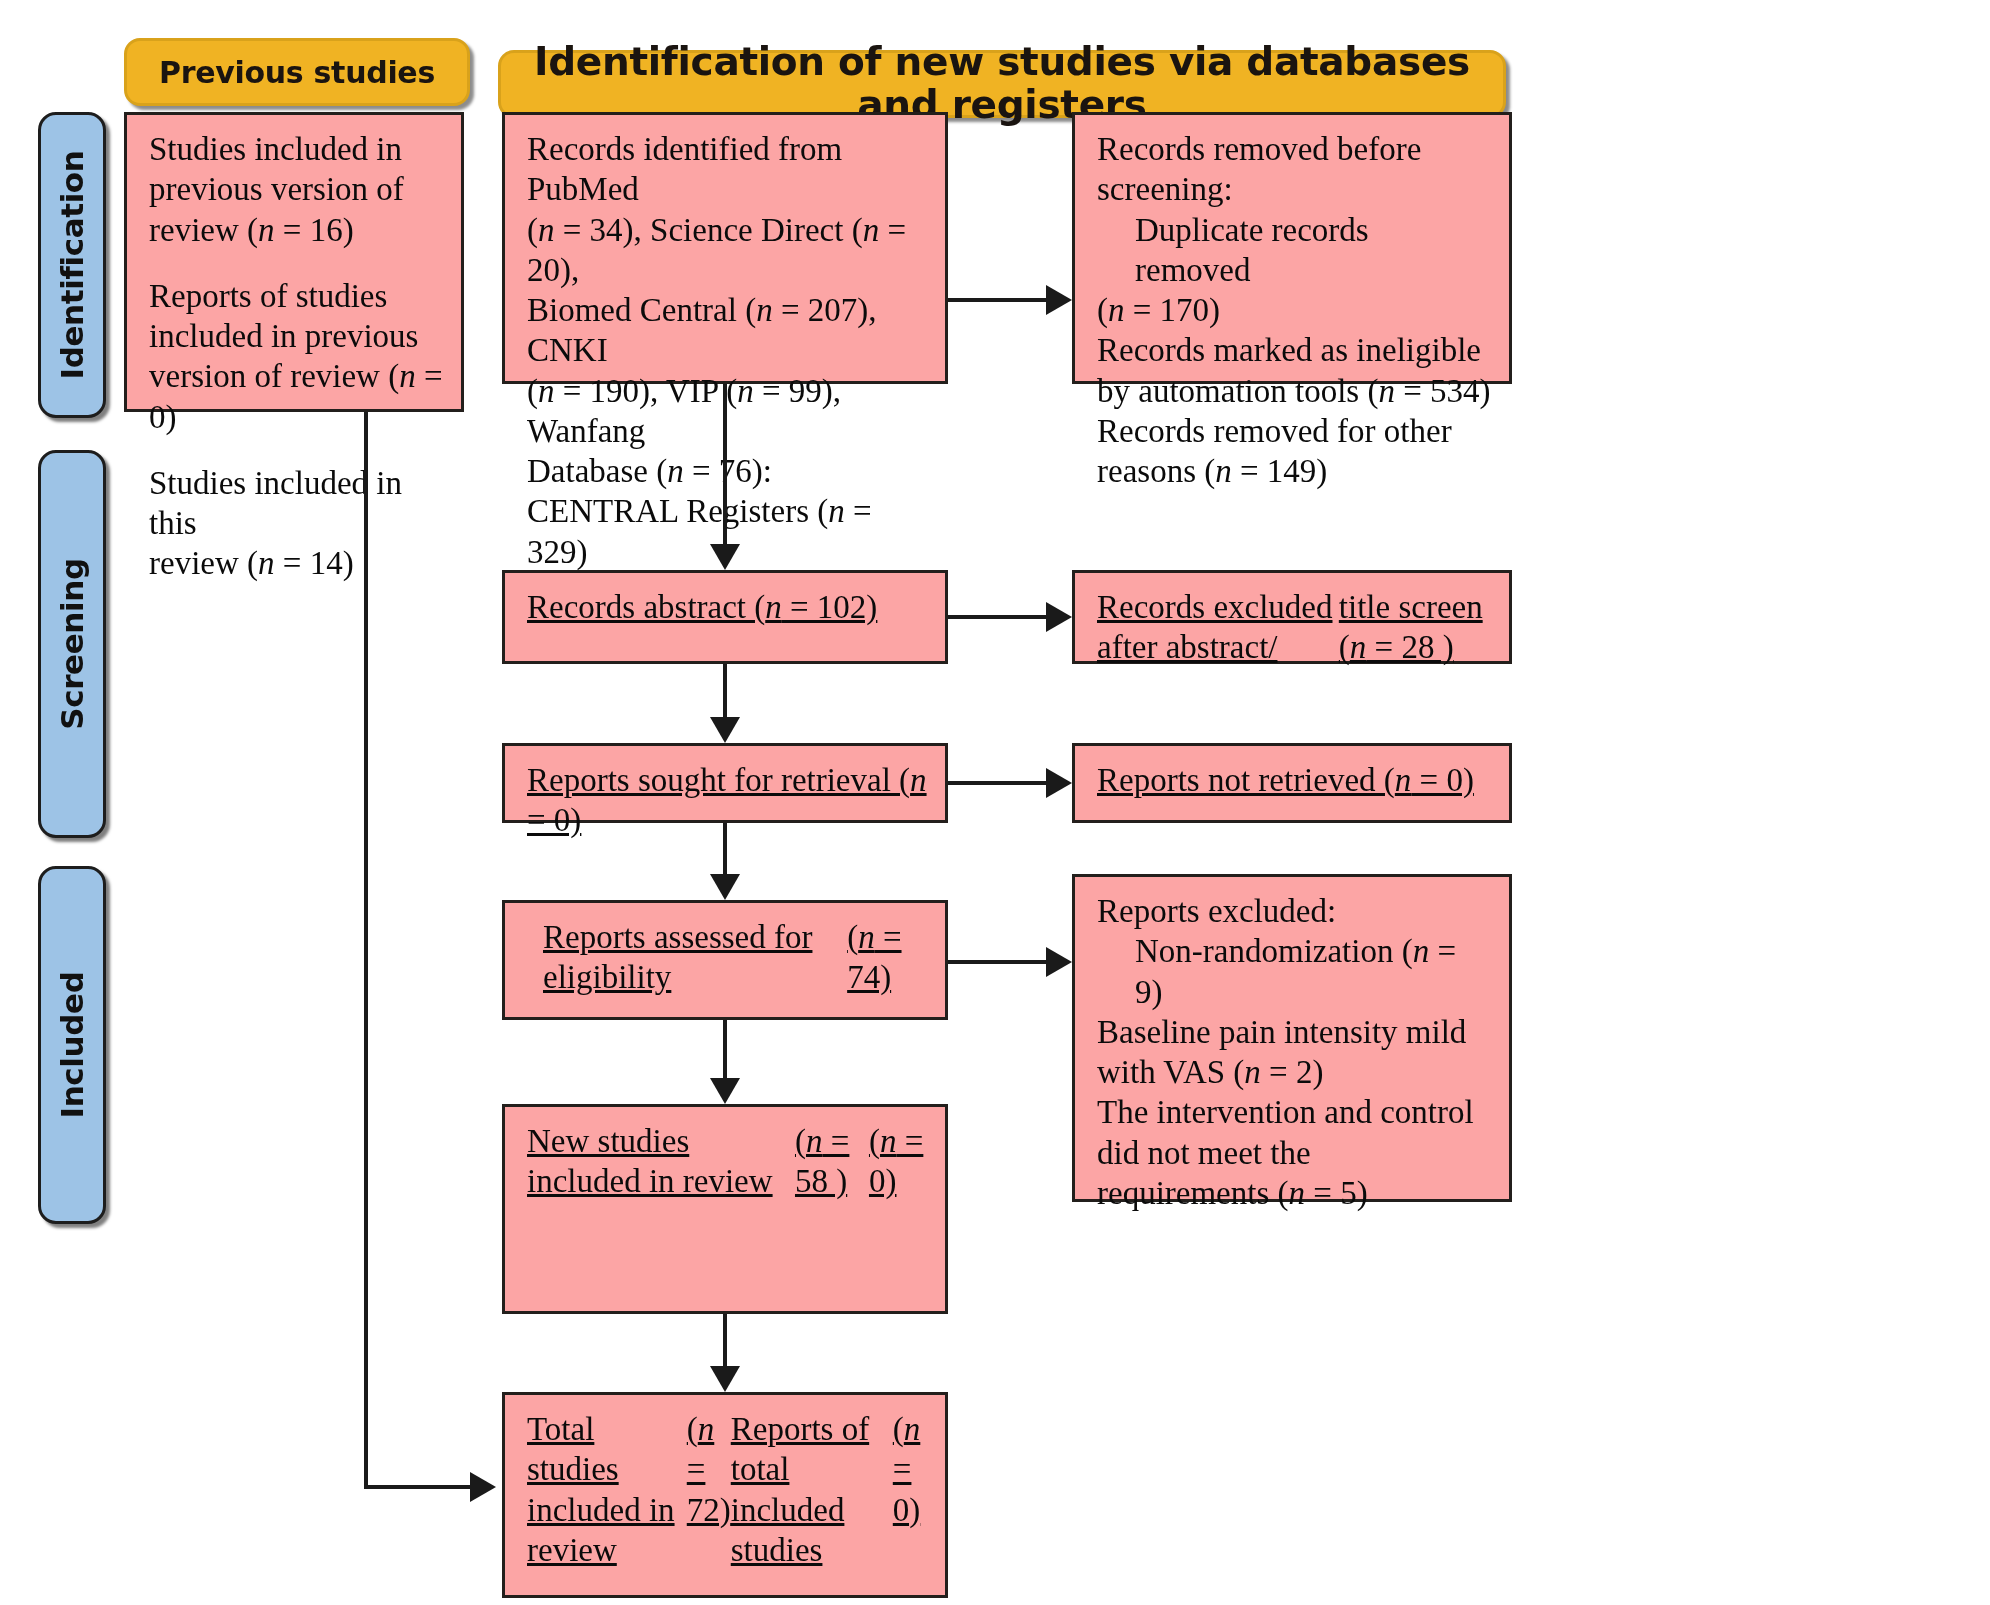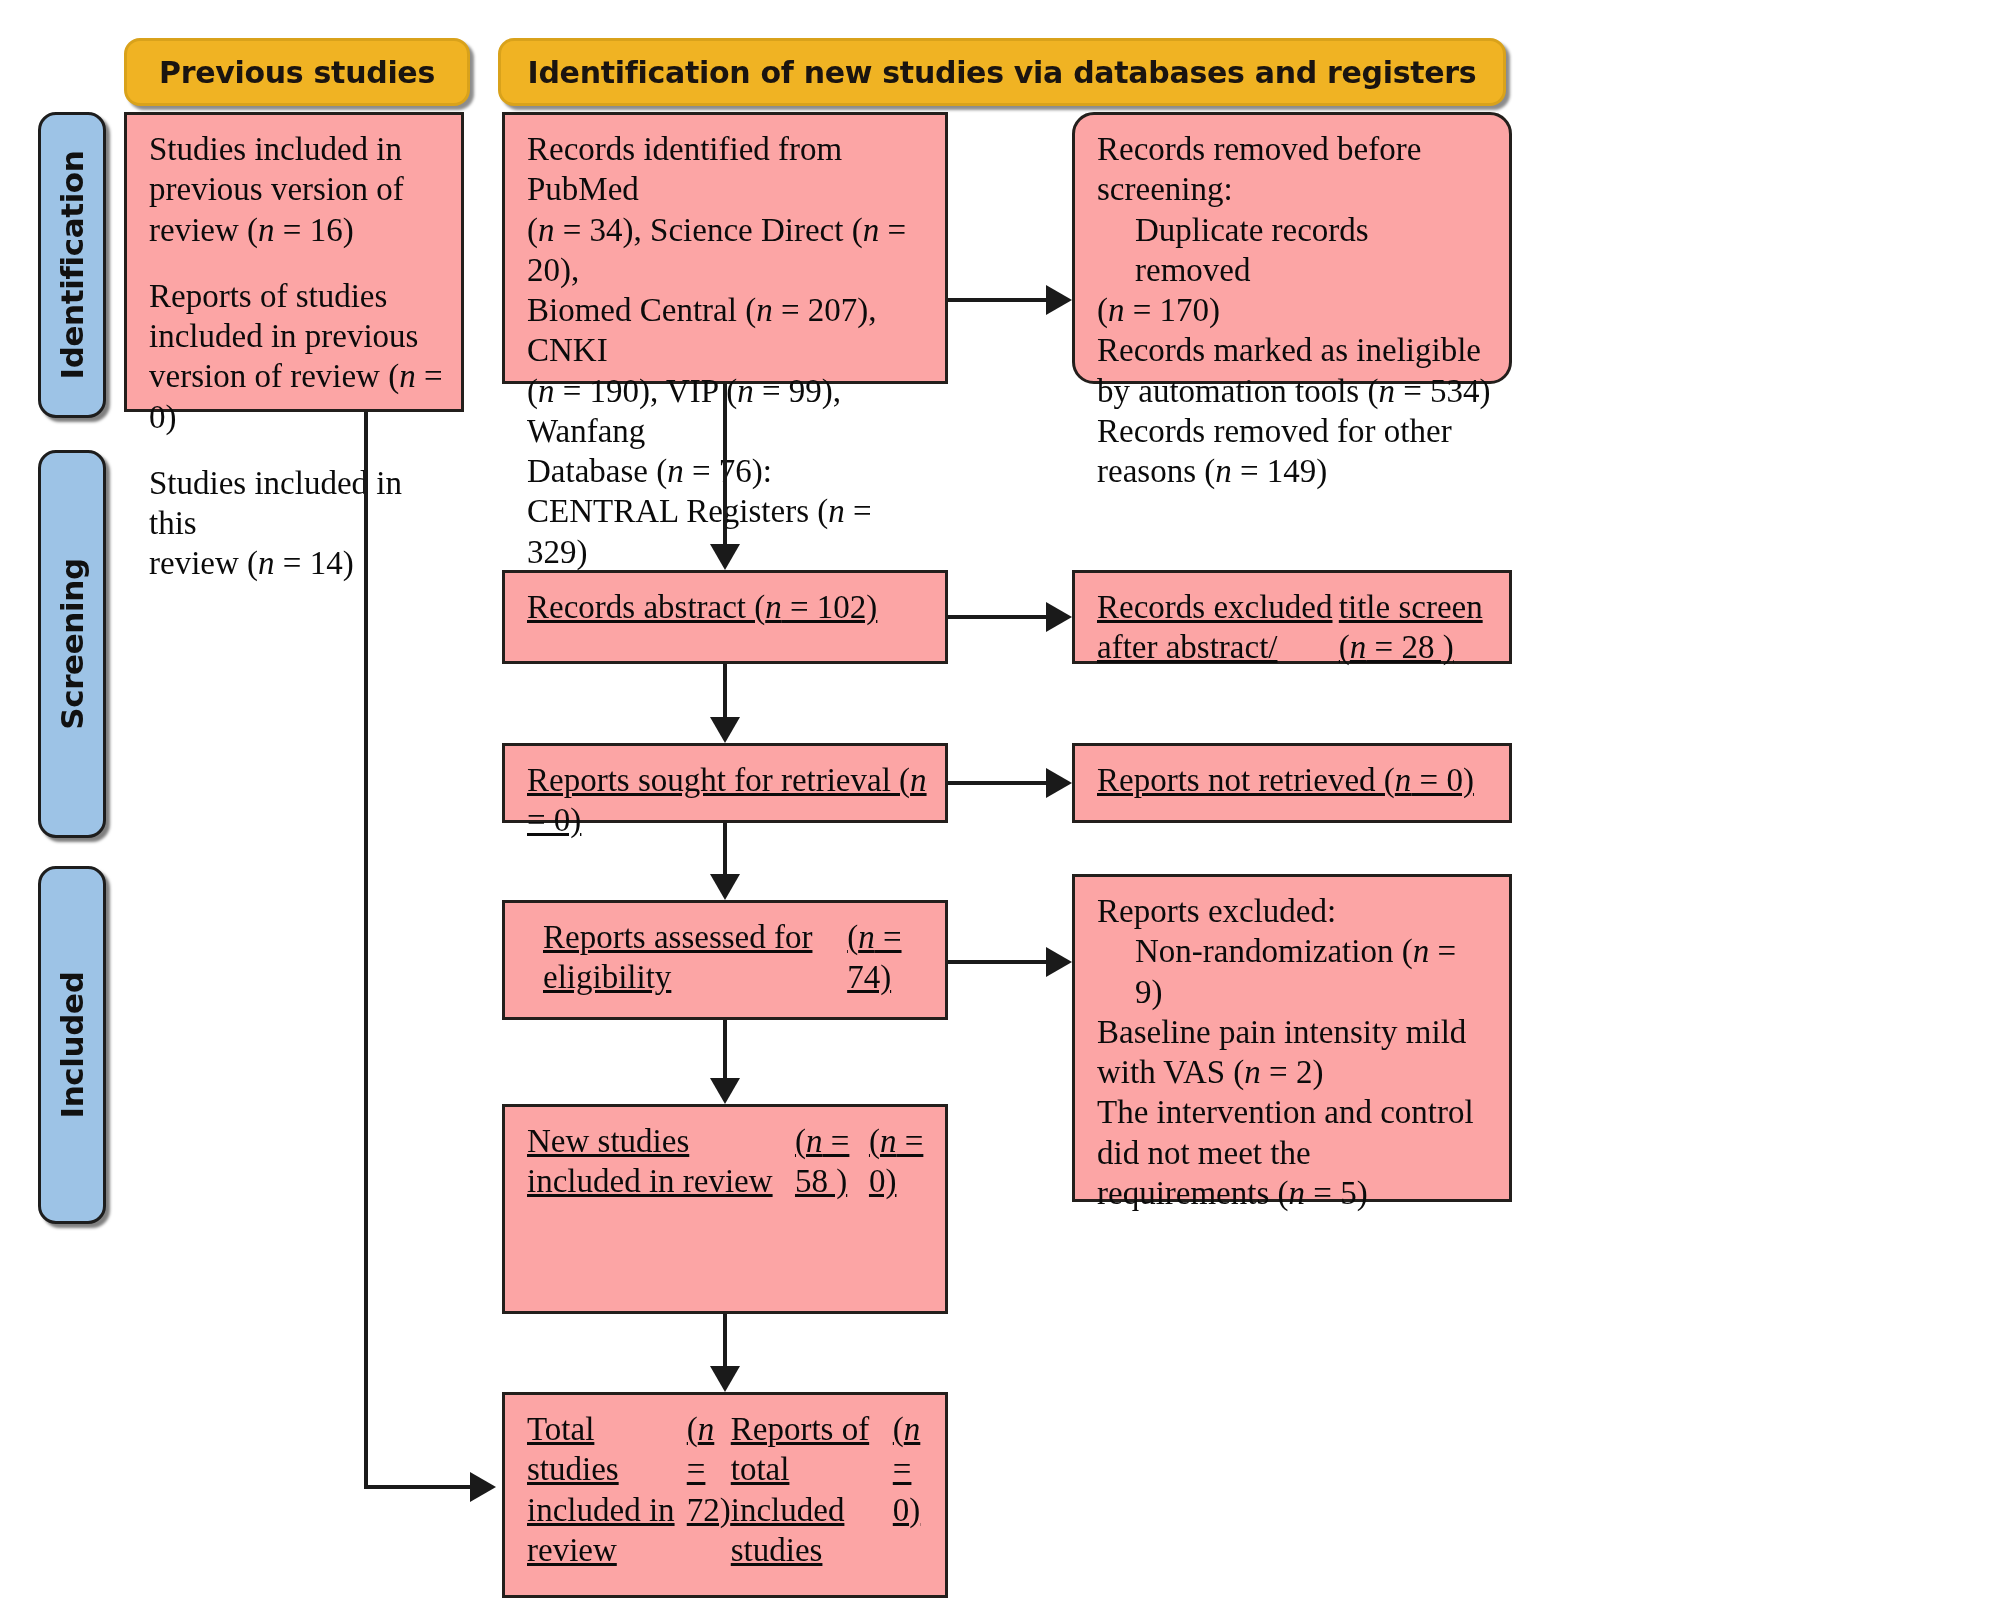--- a/index.html
+++ b/index.html
@@ -81,21 +81,21 @@
 </style>
 </head>
 <body>
 
 <div id="canvas">
 
   <div class="banner" style="left:124px;top:38px;width:340px;height:62px;font-size:30px;">
     <span>Previous studies</span>
   </div>
 
-  <div class="banner" style="left:498px;top:38px;width:1002px;height:62px;font-size:30px;">
+  <div class="banner" style="left:498px;top:50px;width:1002px;height:62px;font-size:39px;">
     <span>Identification of new studies via databases and registers</span>
   </div>
 
   <div class="rail" style="left:38px;top:112px;width:62px;height:300px;">
     <span>Identification</span>
   </div>
 
   <div class="rail" style="left:38px;top:450px;width:62px;height:382px;">
     <span>Screening</span>
   </div>
@@ -123,21 +123,21 @@
 
   <div class="box" style="left:502px;top:112px;width:446px;height:272px;">
     <p><span>Records identified from PubMed</span></p>
     <p><span>(</span><em>n</em><span> = 34), Science Direct (</span><em>n</em><span> = 20),</span></p>
     <p><span>Biomed Central (</span><em>n</em><span> = 207), CNKI</span></p>
     <p><span>(</span><em>n</em><span> = 190), VIP (</span><em>n</em><span> = 99), Wanfang</span></p>
     <p><span>Database (</span><em>n</em><span> = 76):</span></p>
     <p><span>CENTRAL Registers (</span><em>n</em><span> = 329)</span></p>
   </div>
 
-  <div class="box" style="left:1072px;top:112px;width:440px;height:272px;border-radius:22px;">
+  <div class="box" style="left:1072px;top:112px;width:440px;height:272px;">
     <p><span>Records removed before screening:</span></p>
     <p class="ind"><span>Duplicate records removed</span></p>
     <p><span>(</span><em>n</em><span> = 170)</span></p>
     <p><span>Records marked as ineligible</span></p>
     <p><span>by automation tools (</span><em>n</em><span> = 534)</span></p>
     <p><span>Records removed for other</span></p>
     <p><span>reasons (</span><em>n</em><span> = 149)</span></p>
   </div>
 
   <div class="box vcenter" style="left:502px;top:570px;width:446px;height:94px;">

